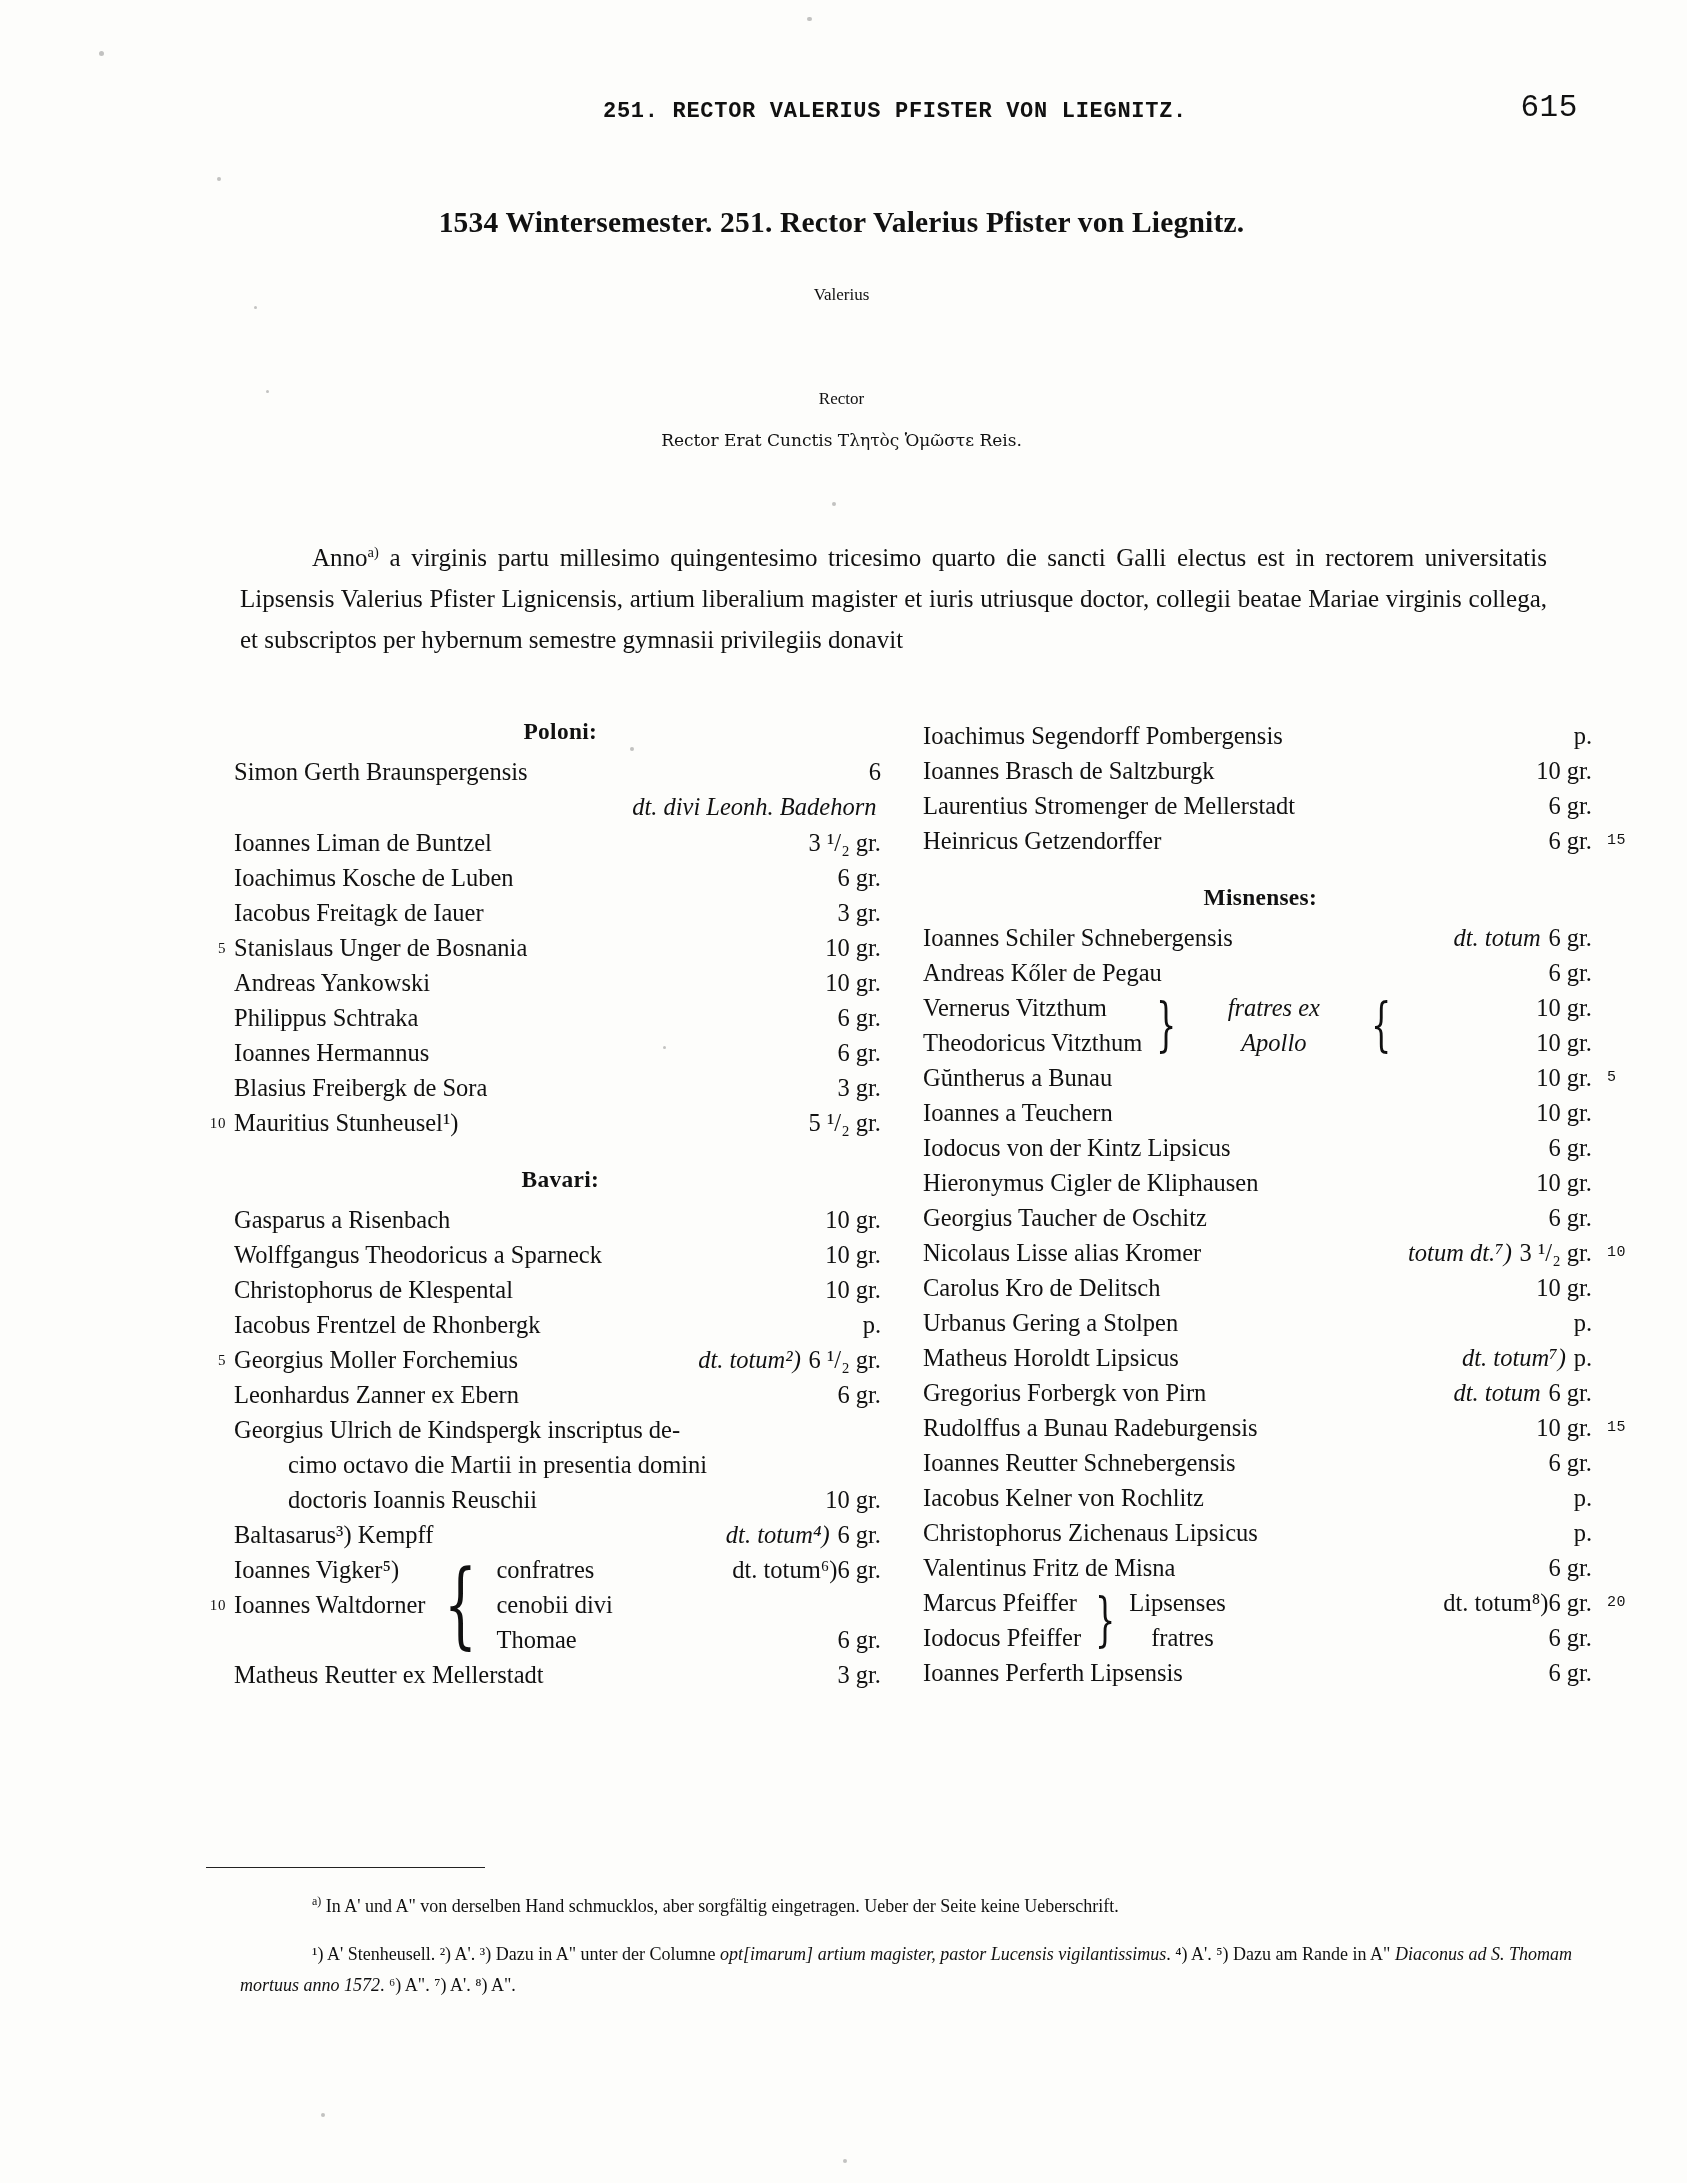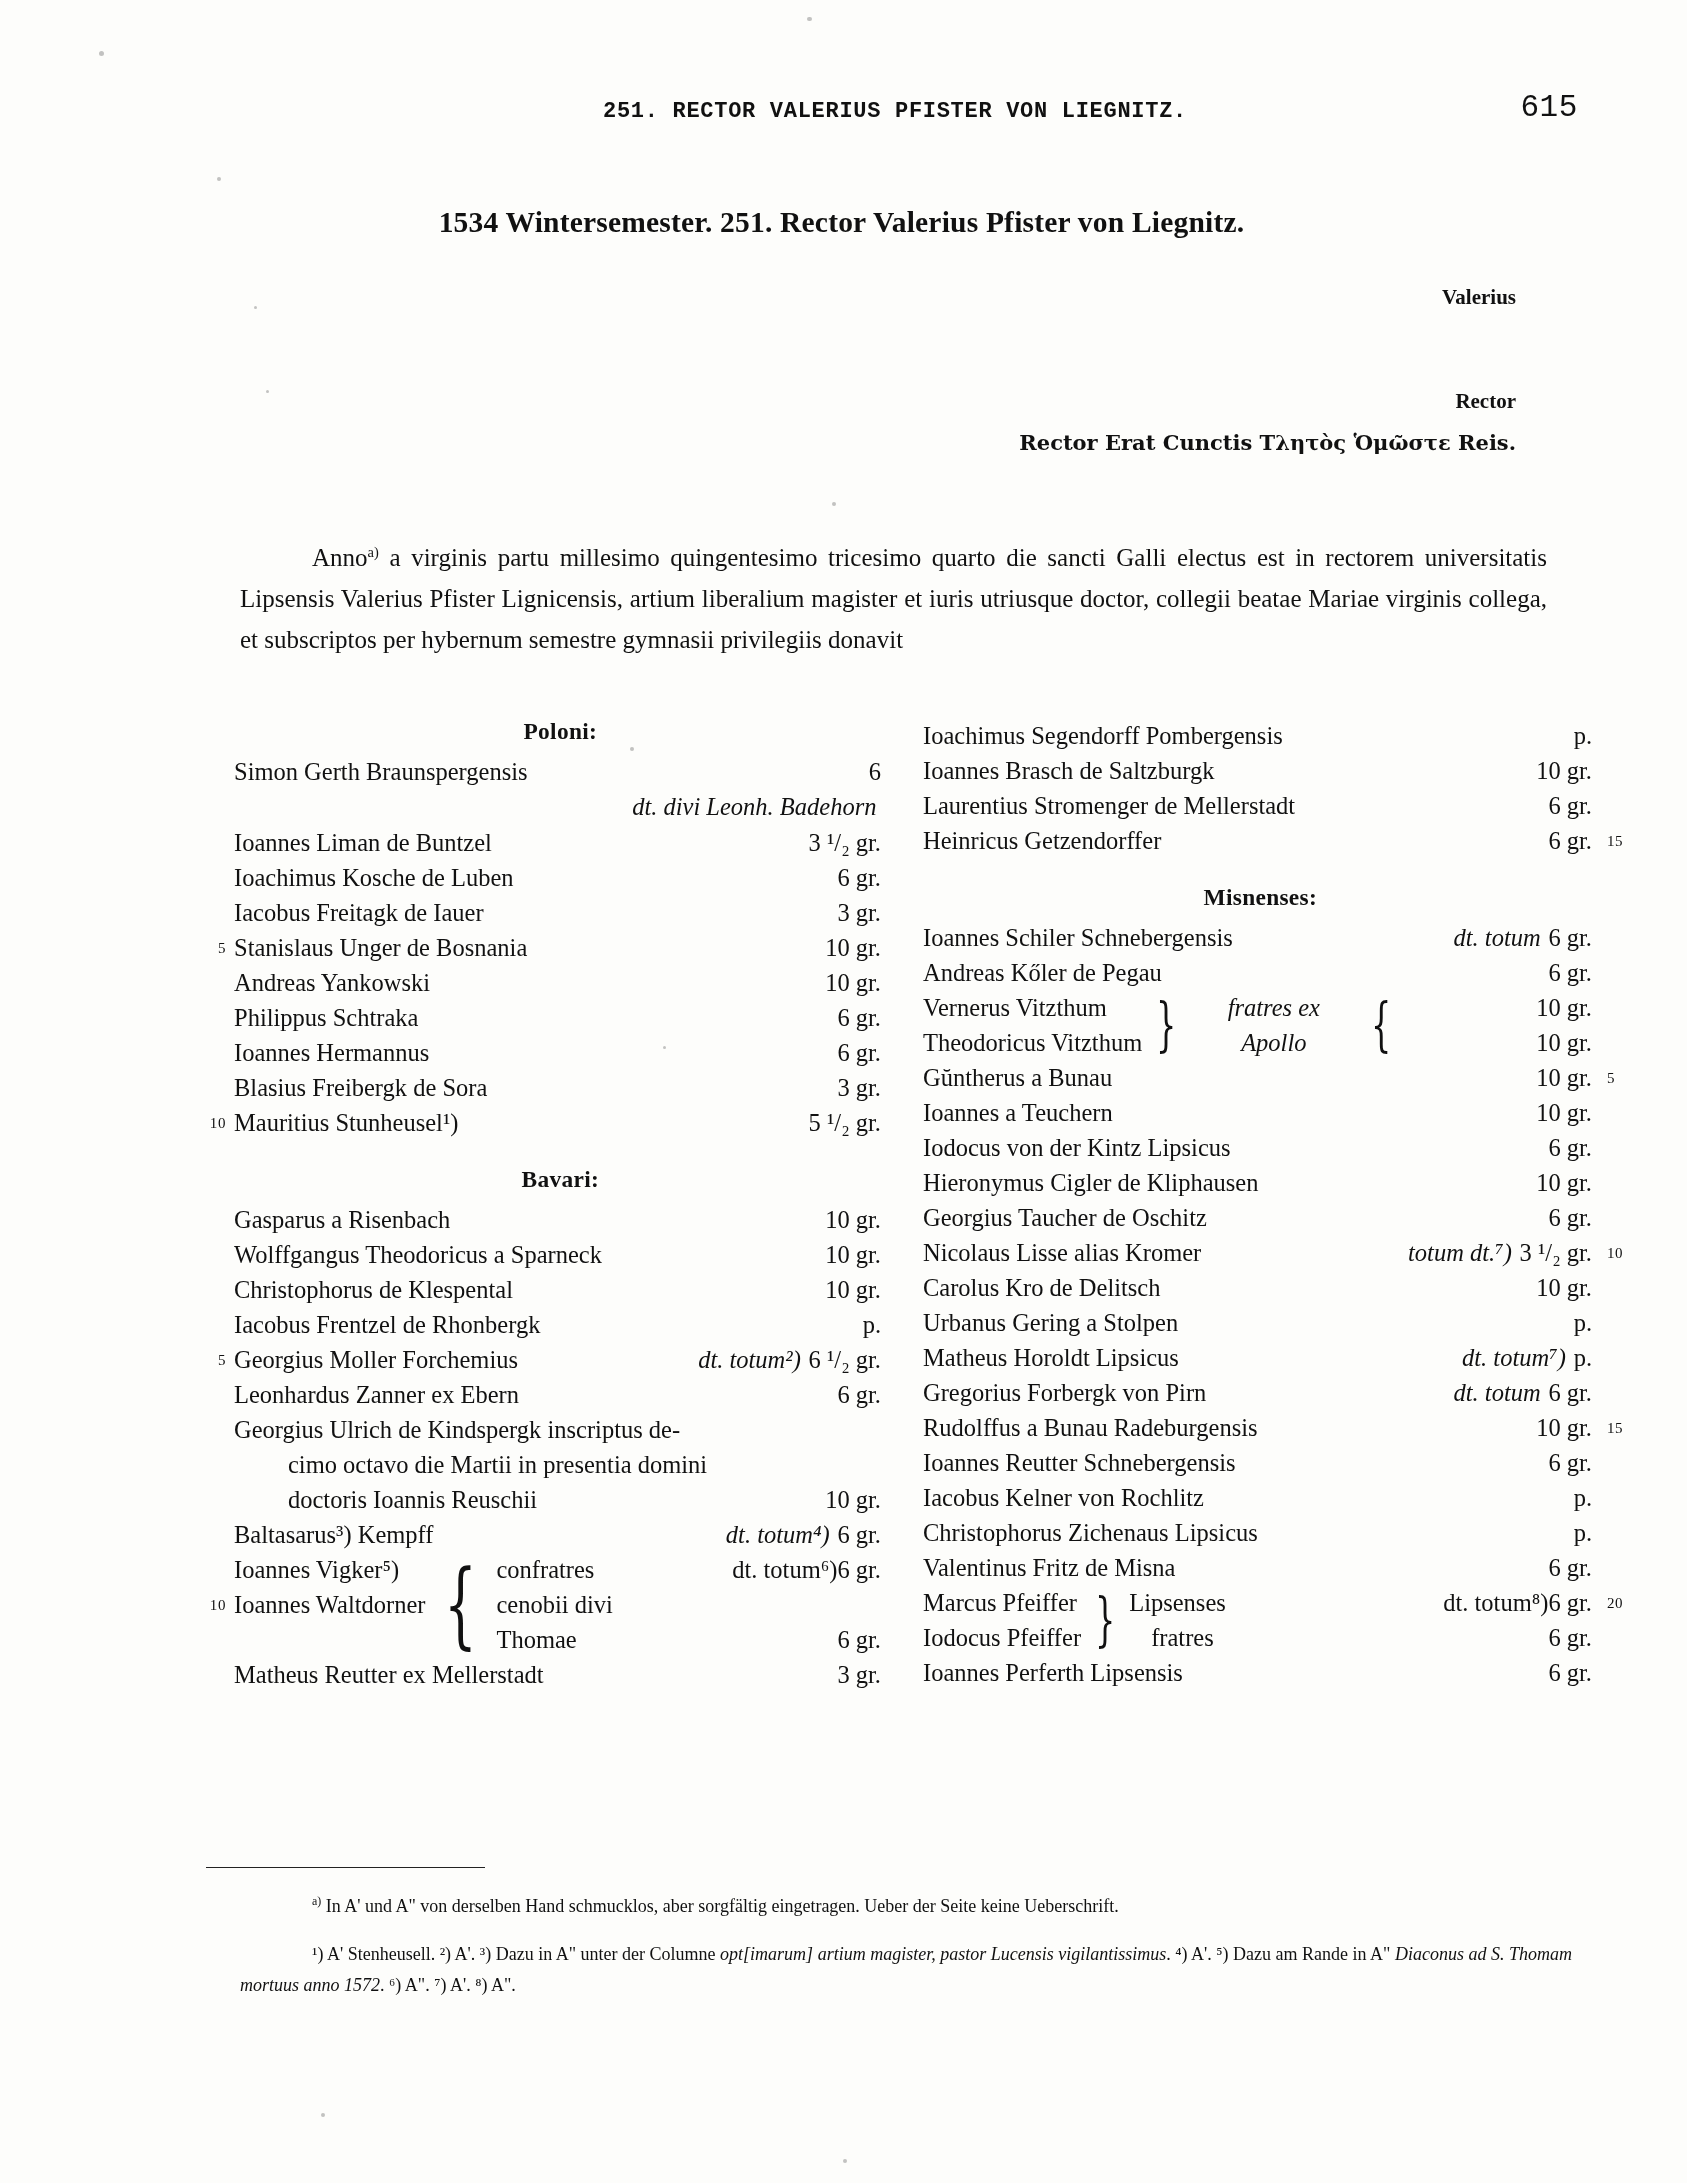--- a/index.html
+++ b/index.html
@@ -60,23 +60,23 @@
     font-weight: 700;
     letter-spacing: 0.2px;
     white-space: nowrap;
   }
 
   
   .motto {
     position: absolute;
     left: 167px;
     width: 1349px;
-    text-align: right;
-    font-size: 21px;
-    font-weight: 700;
+    text-align: center;
+    font-size: 17px;
+    font-weight: 400;
   }
   .motto.m1 { top: 285px; }
   .motto.m2 { top: 328px; }
   .motto.m3 { top: 389px; }
   .motto.m4 { top: 430px; }
   .grk { font-family: "DejaVu Serif", "Liberation Serif", serif; }
 
   
   .para {
     position: absolute;
@@ -154,20 +154,21 @@
   
   .lineno-r {
     position: absolute;
     right: -54px;
     top: 0;
     width: 39px;
     text-align: left;
     font-size: 15px;
     line-height: 36px;
     letter-spacing: 0.6px;
+    font-family: Liberation Mono, monospace;
   }
 
   .subline {
     text-align: right;
     font-style: italic;
     line-height: 36px;
     padding-right: 4.5px;
     white-space: nowrap;
   }
   .contline {

